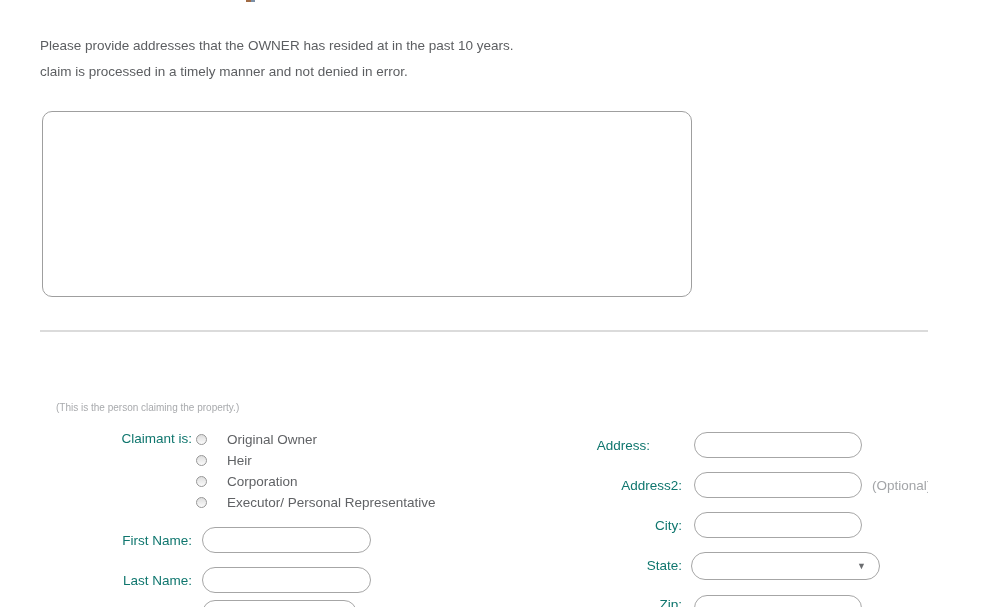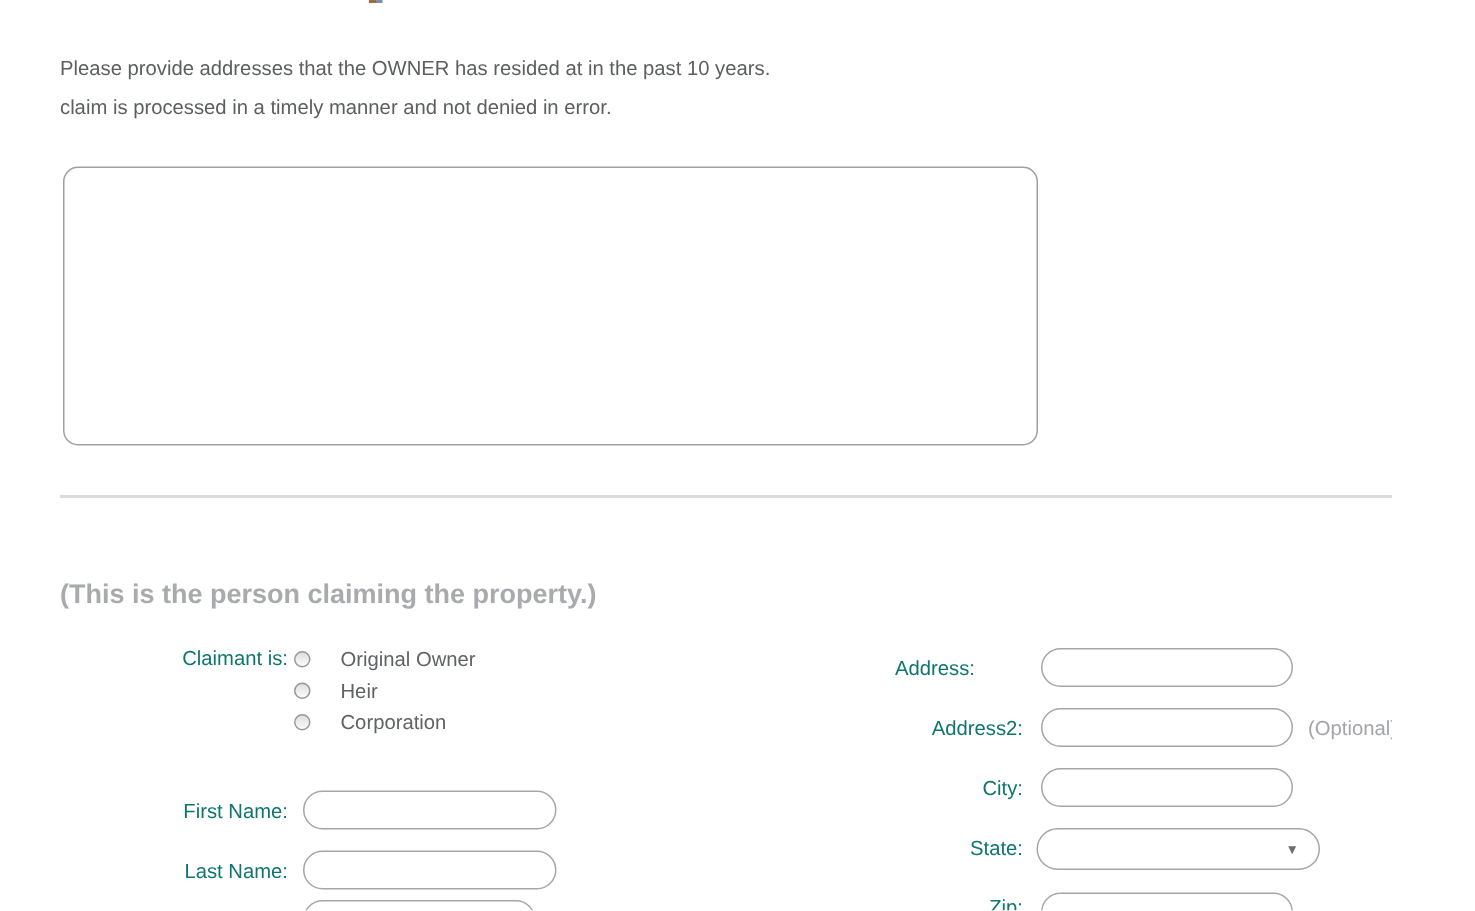--- a/index.html
+++ b/index.html
@@ -14,21 +14,21 @@
   .intro1{position:absolute;left:40px;top:38px;margin:0;font-size:13.5px;color:#5c5e61;}
   .intro2{position:absolute;left:40px;top:63px;margin:0;font-size:13.5px;line-height:17.5px;color:#5c5e61;}
   .intro2 span{display:block;}
   .addr-textarea{
     position:absolute;left:42px;top:111px;width:650px;height:186px;box-sizing:border-box;
     border:1px solid #9f9f9f;border-radius:10px;resize:none;outline:none;
     padding:8px 12px;font:13.5px "Liberation Sans",sans-serif;color:#5c5e61;background:#fff;
   }
   .divider{position:absolute;left:40px;top:330px;width:938px;height:2px;background:#dbdbdb;}
   .sec-title{position:absolute;left:40px;top:358px;margin:0;font-size:19.5px;font-weight:400;color:#55575a;}
-  .sec-sub{position:absolute;left:40px;top:386px;margin:0;font-size:18px;color:#a8aaad;font-weight:bold;}
+  .sec-sub{position:absolute;left:40px;top:386px;margin:16px;font-size:10px;color:#a8aaad;}
   .flabel{position:absolute;font-size:13.5px;color:#0f766e;text-align:right;}
   .pill{
     position:absolute;height:26px;box-sizing:border-box;background:#fff;
     border:1px solid #a6a6a6;border-radius:14px;outline:none;
     padding:0 12px;font:13.5px "Liberation Sans",sans-serif;color:#5c5e61;
   }
   .radio-row{position:absolute;left:196px;height:14px;display:flex;align-items:center;gap:20px;cursor:default;}
   .radio{
     width:11px;height:11px;box-sizing:border-box;display:inline-block;flex:0 0 auto;
     border:1px solid #979797;border-radius:50%;
@@ -69,20 +69,24 @@
     <span class="radio-label">Original Owner</span>
   </div>
   <div class="radio-row" style="top:453px;">
     <span class="radio"></span>
     <span class="radio-label">Heir</span>
   </div>
   <div class="radio-row" style="top:474px;">
     <span class="radio"></span>
     <span class="radio-label">Corporation</span>
   </div>
+  <div class="radio-row" style="top:495px;">
+    <span class="radio"></span>
+    <span class="radio-label">Executor/ Personal Representative</span>
+  </div>
 
   <span class="flabel" style="left:40px;top:533px;width:152px;">First Name:</span>
   <input type="text" class="pill" style="left: 202px; top: 527px; width: 169px;" value="">
 
   <span class="flabel" style="left:40px;top:573px;width:152px;">Last Name:</span>
   <input type="text" class="pill" style="left: 202px; top: 567px; width: 169px;" value="">
 
   <input type="text" class="pill" style="left: 202px; top: 600px; width: 155px;">
 
   <span class="flabel" style="left:528px;top:438px;width:122px;">Address:</span>

